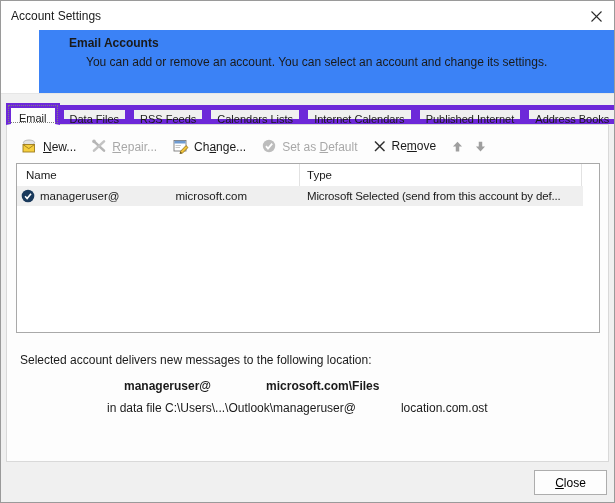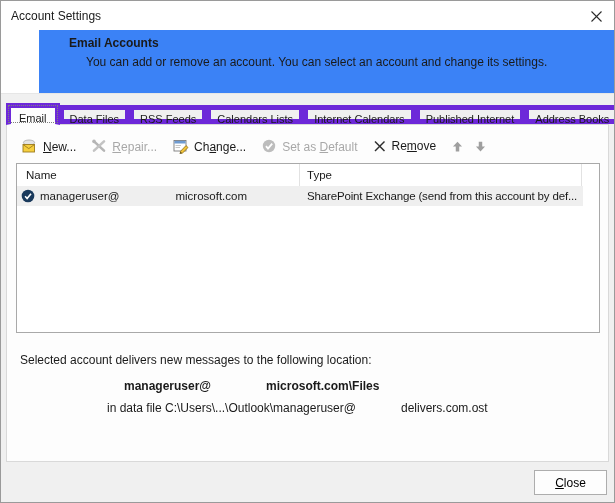--- a/index.html
+++ b/index.html
@@ -188,30 +188,30 @@
             <span class="icon">
               <svg width="14" height="14" viewBox="0 0 14 14">
                 <circle cx="7" cy="7" r="6.3" fill="#1a3a5c"></circle>
                 <path d="M4.1 7.3 L6.1 9.5 L10 4.7" stroke="#ffffff" stroke-width="1.6" fill="none"></path>
               </svg>
             </span>
             <span>manageruser@</span>
               <span class="sp46"></span>
               <span>microsoft.com</span>
           </div>
-          <div class="lc-type">SharePoint Exchange (send from this account by def...</div>
+          <div class="lc-type">Microsoft Selected (send from this account by def...</div>
         </div>
       </div>
 
       <div class="info1">Selected account delivers new messages to the following location:</div>
       <div class="info2">
         <span>manageruser@</span><span class="sp55"></span><span>microsoft.com\Files</span>
       </div>
       <div class="info3">
-        <span>in data file C:\Users\...\Outlook\manageruser@</span><span class="sp45"></span><span>delivers.com.ost</span>
+        <span>in data file C:\Users\...\Outlook\manageruser@</span><span class="sp45"></span><span>location.com.ost</span>
       </div>
     </div>
 
     <div class="bottombar">
       <button class="close-button">
           <span></span>
           <span class="key">C</span>
           <span>lose</span>
         </button>
     </div>

